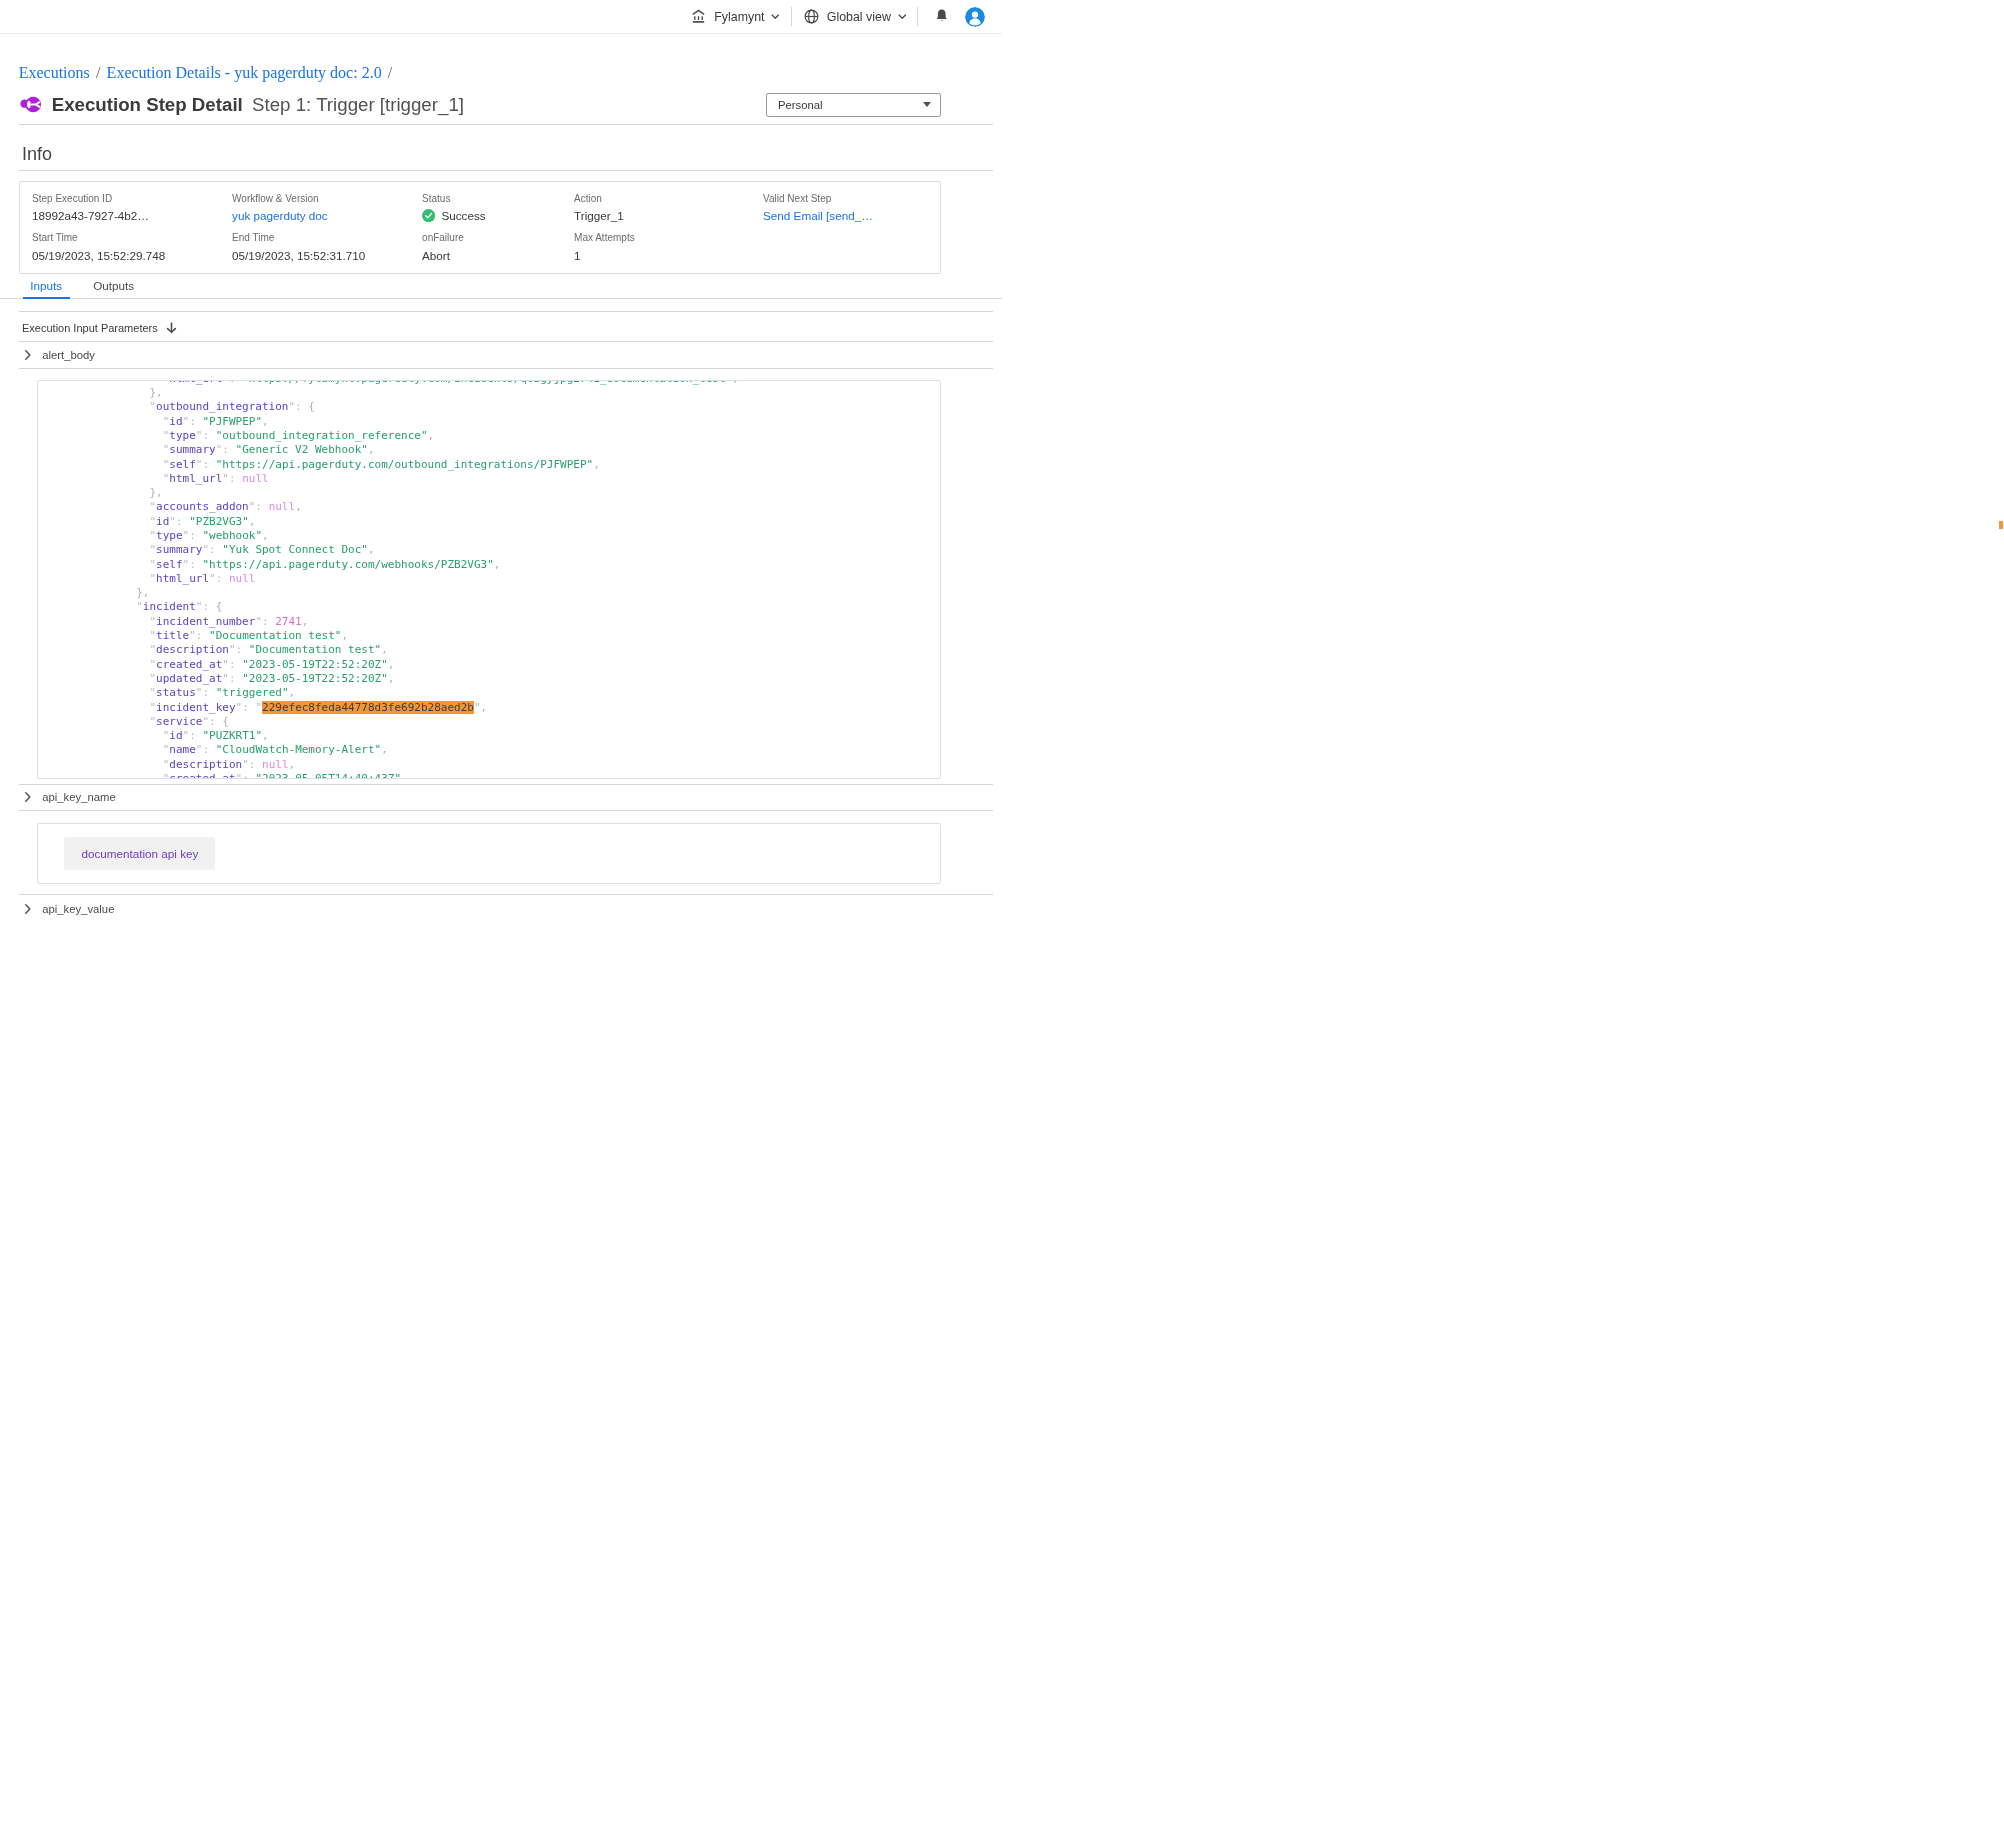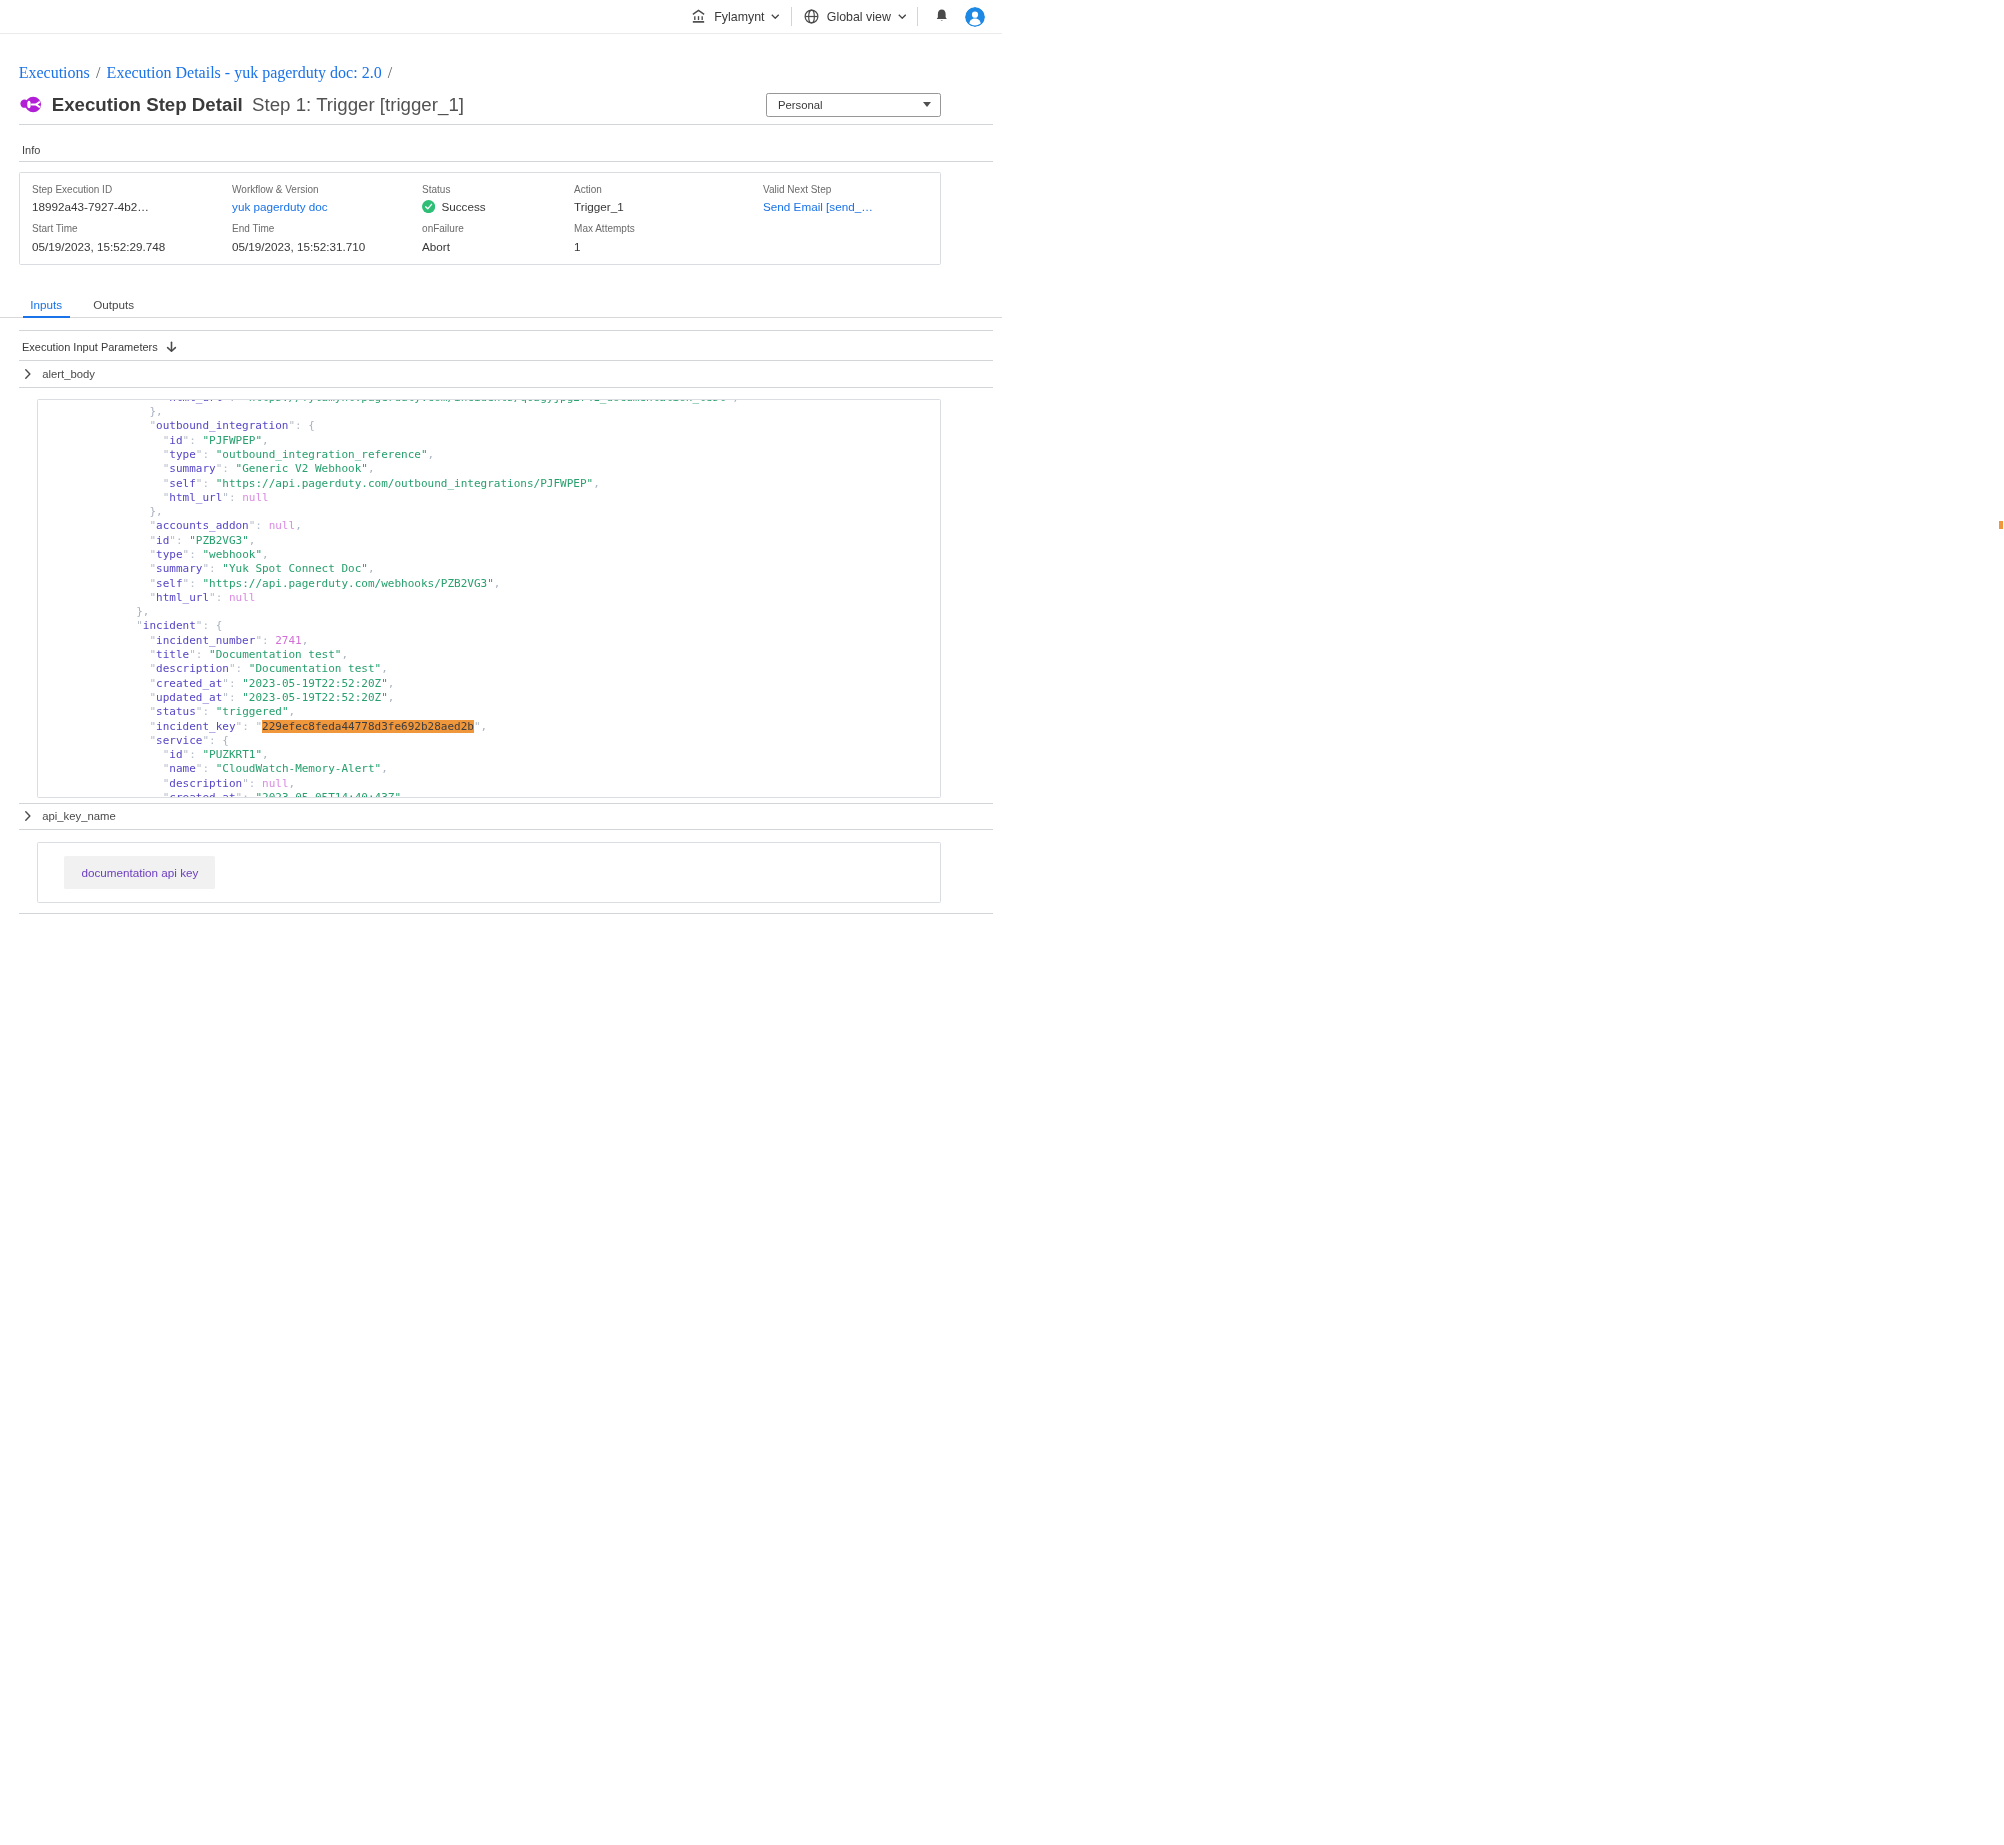--- a/index.html
+++ b/index.html
@@ -33,33 +33,33 @@
   hr.div { border:none; border-top:1.6px solid #d3d6d9; margin-left:18.7px; margin-right:9.3px; }
   .hr1 { margin-top:7.8px; }
   .hr2 { margin-top:5.4px; }
   .hr3 { margin-top:11.7px; }
   .hr4 { margin-top:7px; }
   .hr5 { margin-top:7px; }
   .hr6 { margin-top:4.7px; }
   .hr7 { margin-top:7px; }
   .hr8 { margin-top:10px; }
 
-  .info-heading { margin:18.7px 0 0 22px; font-size:11px; font-weight:400; color:#444; }
+  .info-heading { margin:18.7px 0 0 22px; font-size:18px; font-weight:400; color:#444; }
 
   
   .info-card { margin:9.3px 61px 0 18.7px; border:0.8px solid #d9dce0; border-radius:1.6px;
     background:#fff; display:grid; grid-template-columns:200px 190px 152px 189px 1fr;
     padding:11px 7.8px 11px 12.4px; row-gap:10px; }
   .field-label { font-size:10px; color:#6b6b6b; margin-bottom:5.4px; }
   .field-value { font-size:11.7px; color:#383838; }
   .field-value a { color:#1a73e8; text-decoration:none; }
   .status-val { display:flex; align-items:center; gap:6.2px; }
 
   
-  .tabbar { margin-top:30px; padding-left:22.5px; border-bottom:0.8px solid #d8d8d8;
+  .tabbar { margin-top:2px; padding-left:22.5px; border-bottom:0.8px solid #d8d8d8;
     display:flex; gap:15.5px; }
   .tab { font-size:11.7px; padding:3.1px 7.8px 5.4px; cursor:pointer; color:#4a4a4a;
     border-bottom:2.3px solid transparent; margin-bottom:-0.8px; }
   .tab.active { color:#1a73e8; border-bottom-color:#1a73e8; }
 
   
   .param-head { margin:10px 0 0 22px; display:flex; align-items:center; gap:7.8px;
     font-size:11px; color:#3a3a3a; cursor:pointer; }
   .sec-row { display:flex; align-items:center; gap:11px; margin-left:25px;
     font-size:11.3px; color:#4a4a4a; cursor:pointer; }

